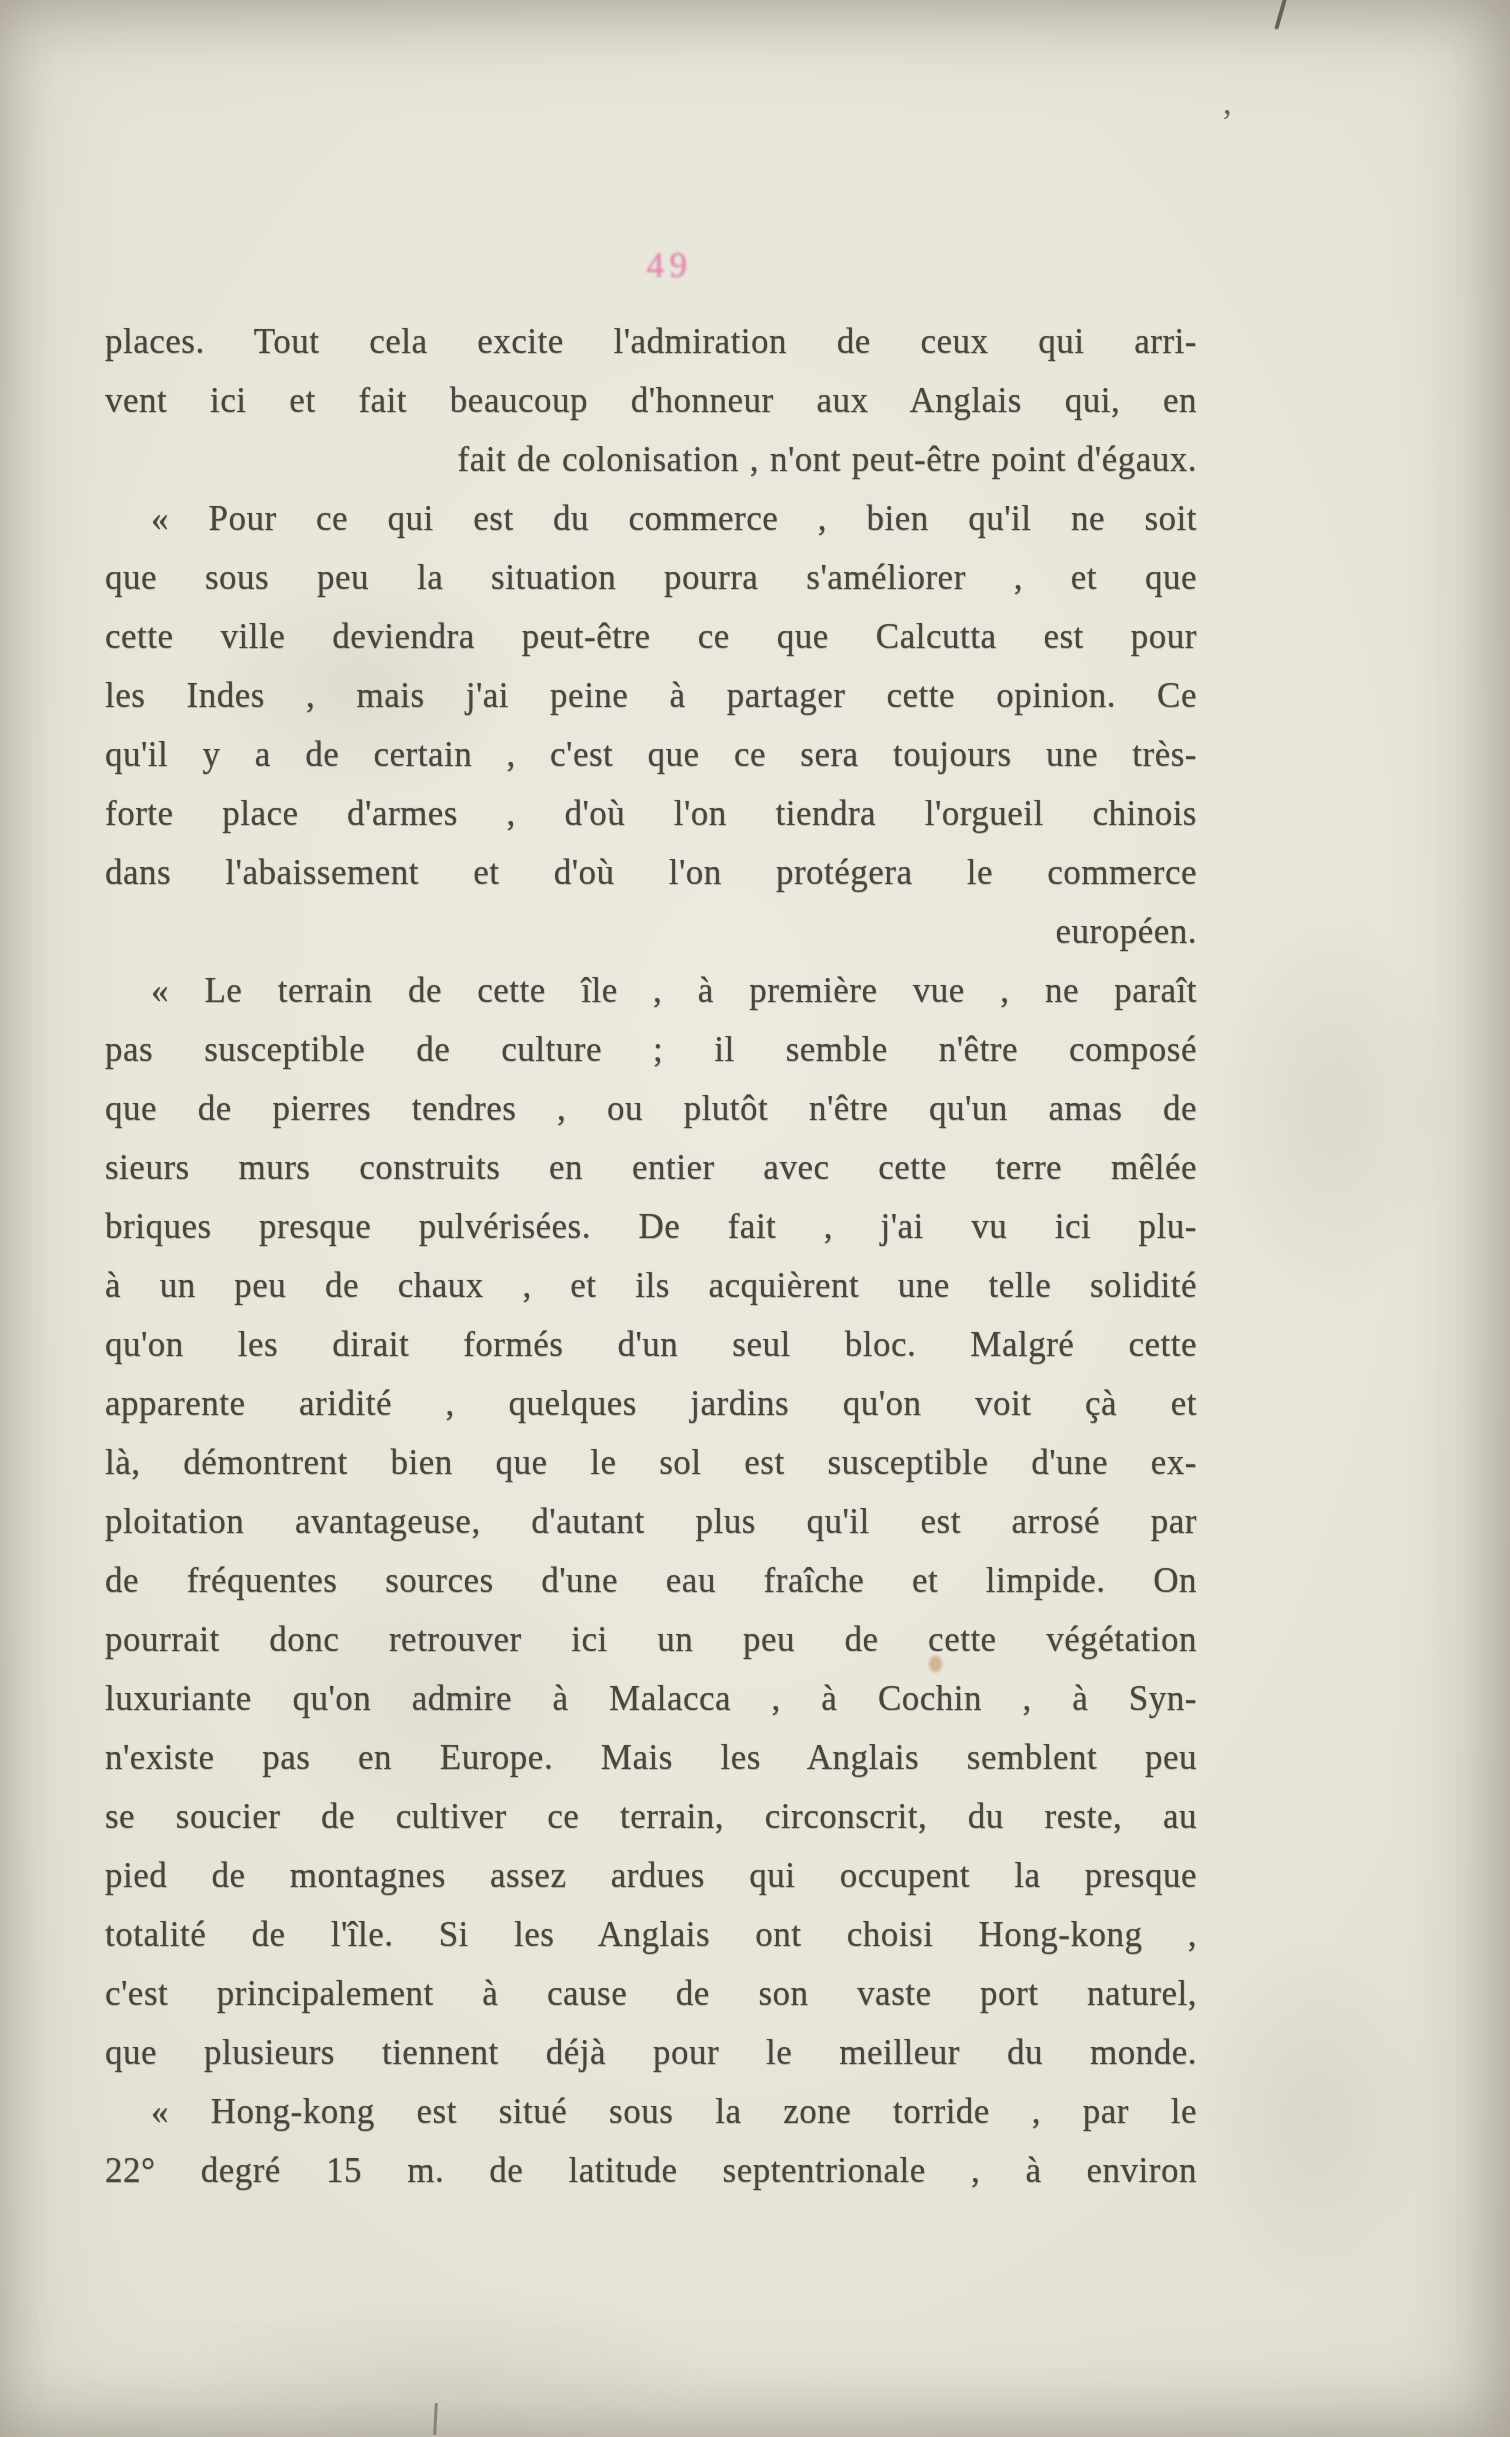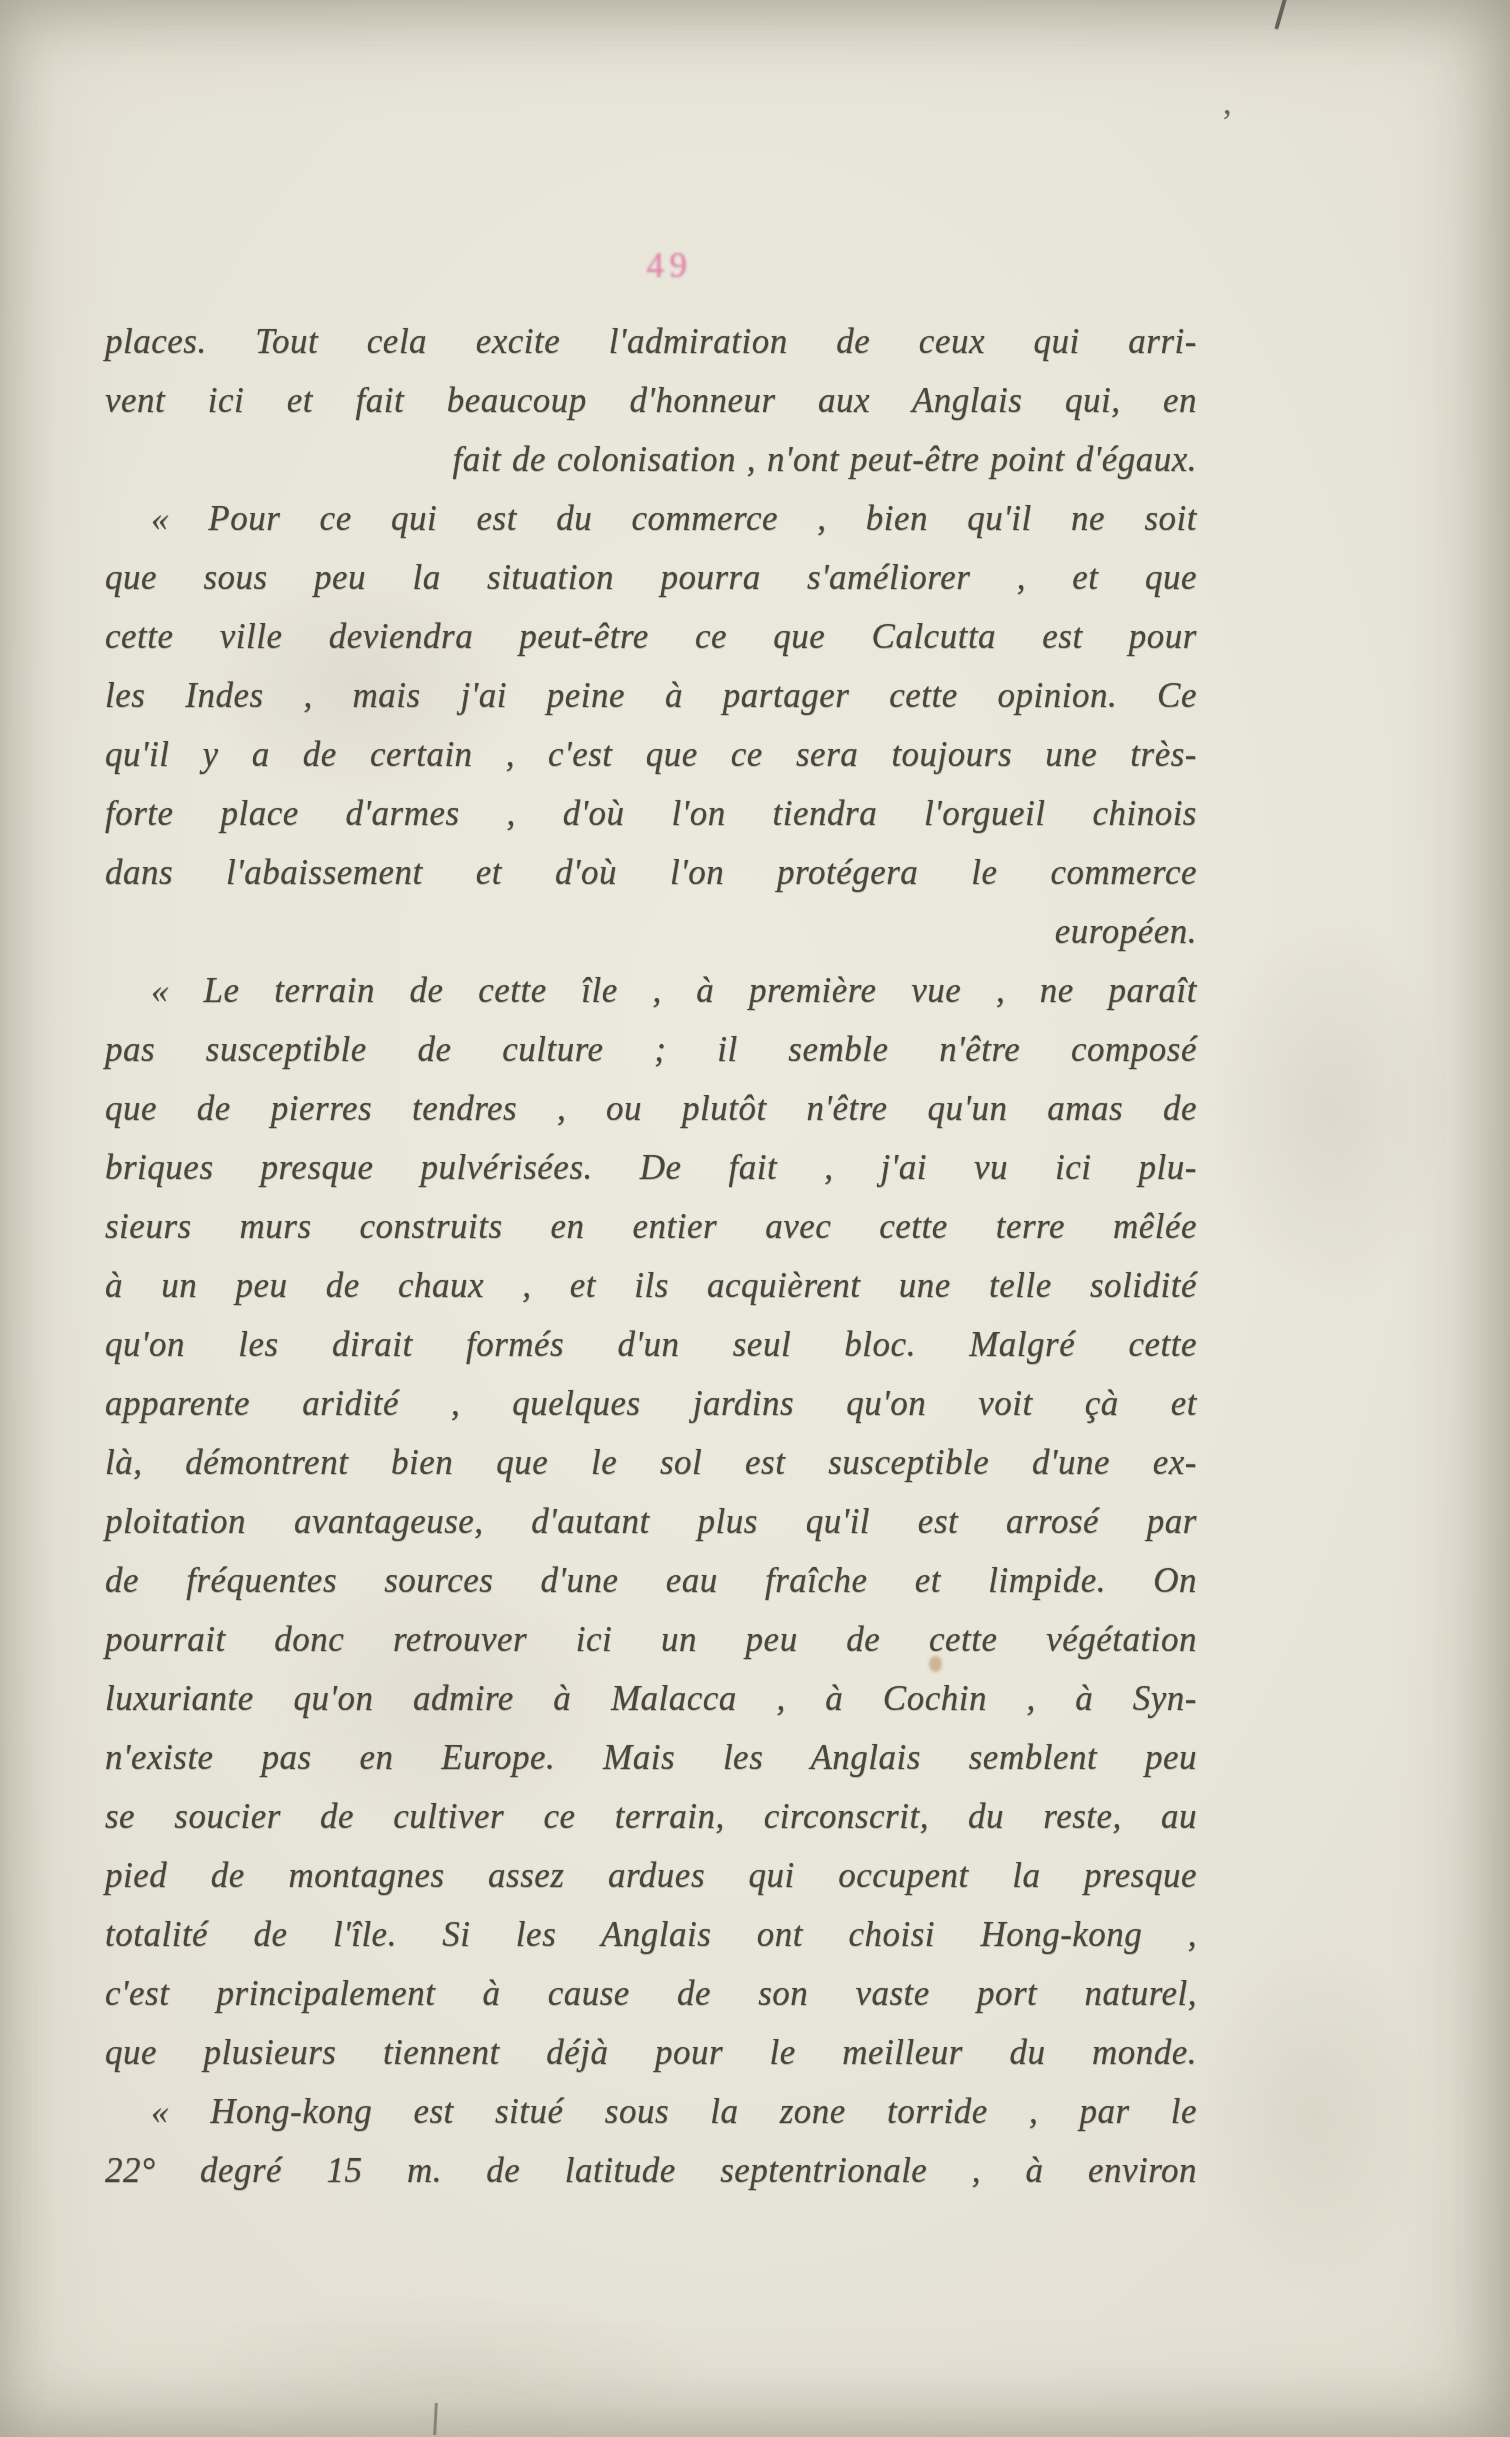--- a/index.html
+++ b/index.html
@@ -63,21 +63,21 @@
   .page-number {
     position: absolute; left: 626px; top: 246px; width: 87px;
     text-align: center;
     font-size: 35px; letter-spacing: 5.5px;
     color: #ec4899; opacity: 0.62; filter: blur(0.9px);
     text-shadow: 0 0 1.6px rgba(90,85,75,0.55);
   }
 
   
   .text-block {
-    position: absolute; left: 105px; top: 312px; width: 1092px; font-style: italic;
+    position: absolute; left: 105px; top: 312px; width: 1092px;
   }
   .line {
     height: 59px; line-height: 59px;
     font-size: 35px;
     color: #3e3a33;
     letter-spacing: 0.5px;
     word-spacing: 1.6px;
     text-shadow: 0 0 1.1px rgba(62,58,50,0.55), 0.5px 0.5px 0.6px rgba(62,58,50,0.25);
     opacity: 0.93;
     white-space: normal;
@@ -110,22 +110,22 @@
     <div class="line just">que sous peu la situation pourra s'améliorer , et que</div>
     <div class="line just">cette ville deviendra peut-être ce que Calcutta est pour</div>
     <div class="line just">les Indes , mais j'ai peine à partager cette opinion. Ce</div>
     <div class="line just">qu'il y a de certain , c'est que ce sera toujours une très-</div>
     <div class="line just">forte place d'armes , d'où l'on tiendra l'orgueil chinois</div>
     <div class="line just">dans l'abaissement et d'où l'on protégera le commerce</div>
     <div class="line">européen.</div>
     <div class="line indent just">« Le terrain de cette île , à première vue , ne paraît</div>
     <div class="line just">pas susceptible de culture ; il semble n'être composé</div>
     <div class="line just">que de pierres tendres , ou plutôt n'être qu'un amas de</div>
+    <div class="line just">sieurs murs construits en entier avec cette terre mêlée</div>
     <div class="line just">briques presque pulvérisées. De fait , j'ai vu ici plu-</div>
-    <div class="line just">sieurs murs construits en entier avec cette terre mêlée</div>
     <div class="line just">à un peu de chaux , et ils acquièrent une telle solidité</div>
     <div class="line just">qu'on les dirait formés d'un seul bloc. Malgré cette</div>
     <div class="line just">apparente aridité , quelques jardins qu'on voit çà et</div>
     <div class="line just">là, démontrent bien que le sol est susceptible d'une ex-</div>
     <div class="line just">ploitation avantageuse, d'autant plus qu'il est arrosé par</div>
     <div class="line just">de fréquentes sources d'une eau fraîche et limpide. On</div>
     <div class="line just">pourrait donc retrouver ici un peu de cette végétation</div>
     <div class="line just">luxuriante qu'on admire à Malacca , à Cochin , à Syn-</div>
     <div class="line just">n'existe pas en Europe. Mais les Anglais semblent peu</div>
     <div class="line just">se soucier de cultiver ce terrain, circonscrit, du reste, au</div>

